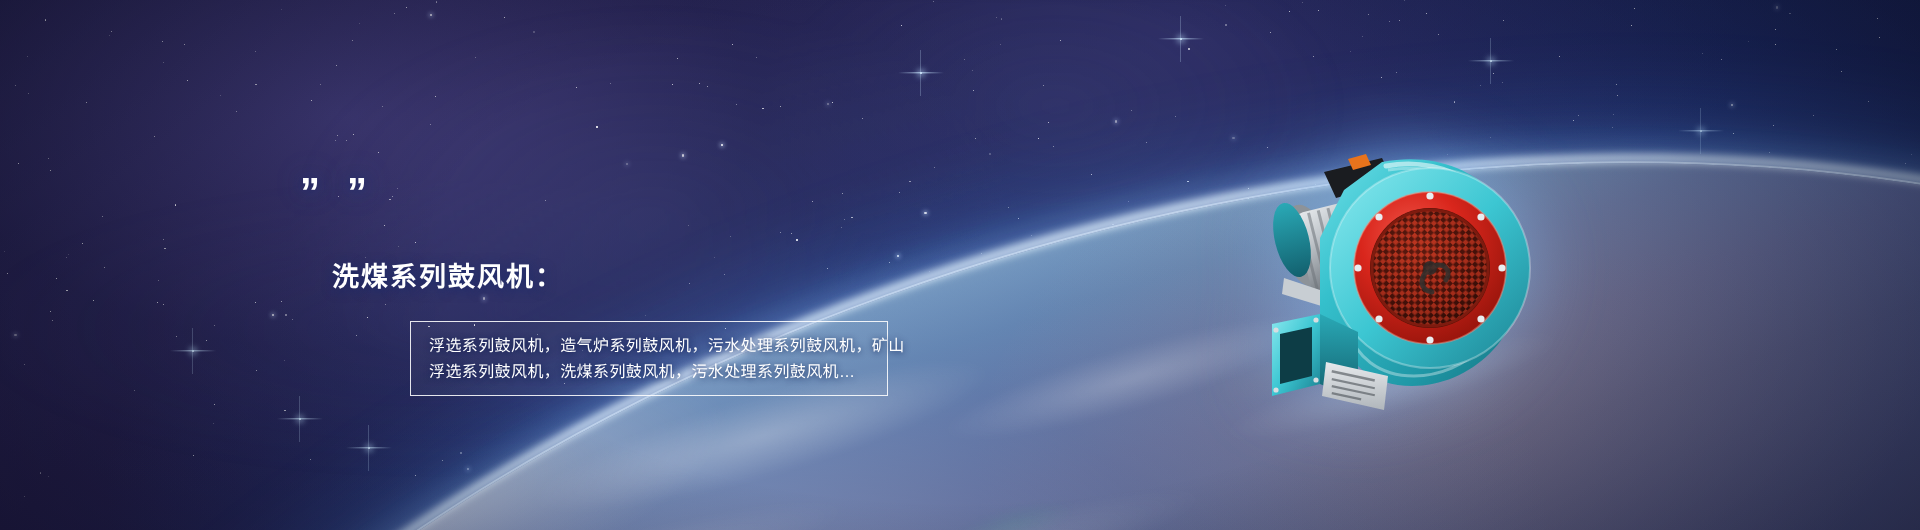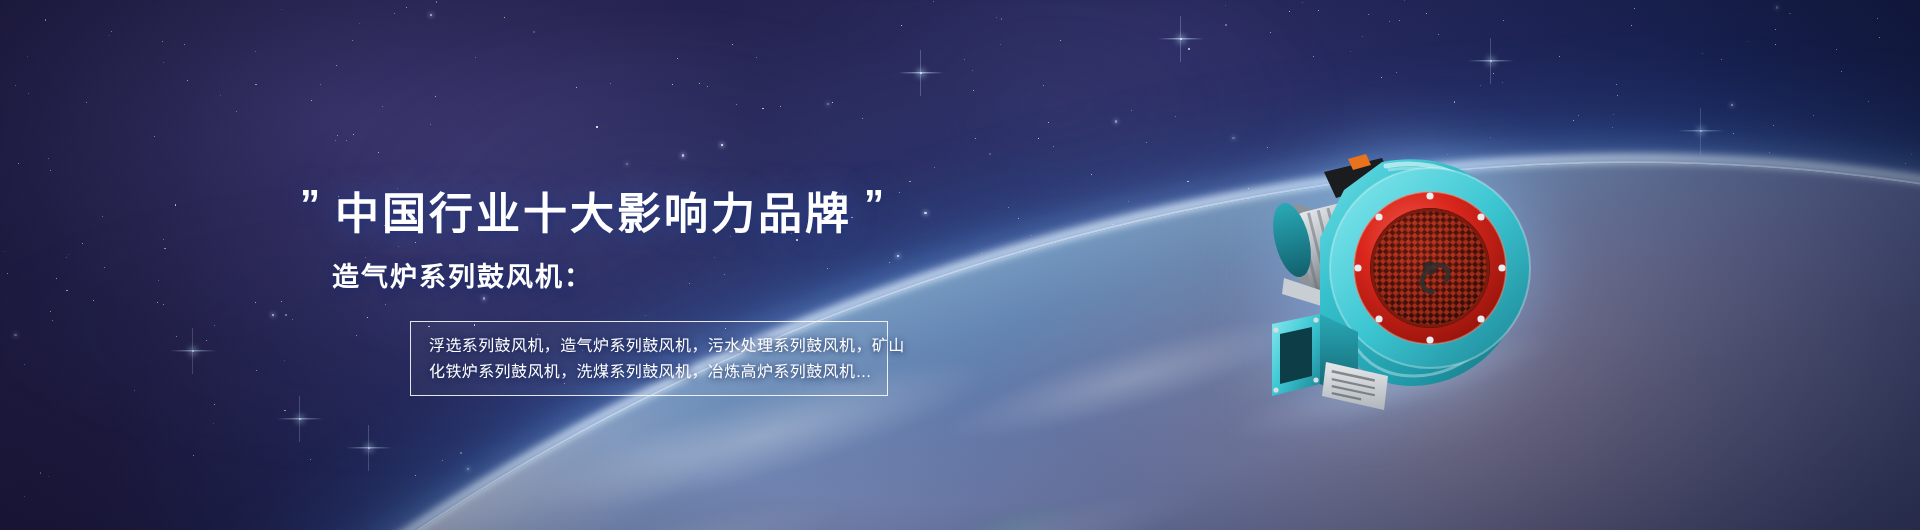--- a/index.html
+++ b/index.html
@@ -566,29 +566,28 @@
     </div>
     <div class="limb"></div>
   </div>
 
   <div class="vignette"></div>
 
   <div class="copy">
 
     <div class="headline">
       <span class="qmark open">”</span>
-      <span>中国行业十大影响力品牌</span>
       <span class="qmark close">”</span>
     </div>
 
-    <div class="subhead">造气炉系列鼓风机：</div>
+    <div class="subhead">洗煤系列鼓风机：</div>
 
     <div class="listbox">
       <div class="line">浮选系列鼓风机，造气炉系列鼓风机，污水处理系列鼓风机，矿山</div>
-      <div class="line">化铁炉系列鼓风机，洗煤系列鼓风机，冶炼高炉系列鼓风机…</div>
+      <div class="line">浮选系列鼓风机，洗煤系列鼓风机，污水处理系列鼓风机…</div>
     </div>
 
   </div>
 
   <div class="blower">
     <svg viewBox="0 0 300 300" width="300" height="300" aria-hidden="true">
       <defs>
         <linearGradient id="tealA" x1="0" y1="0" x2="1" y2="1">
           <stop offset="0%" stop-color="#6fe0e8"></stop>
           <stop offset="32%" stop-color="#35c0cc"></stop>

